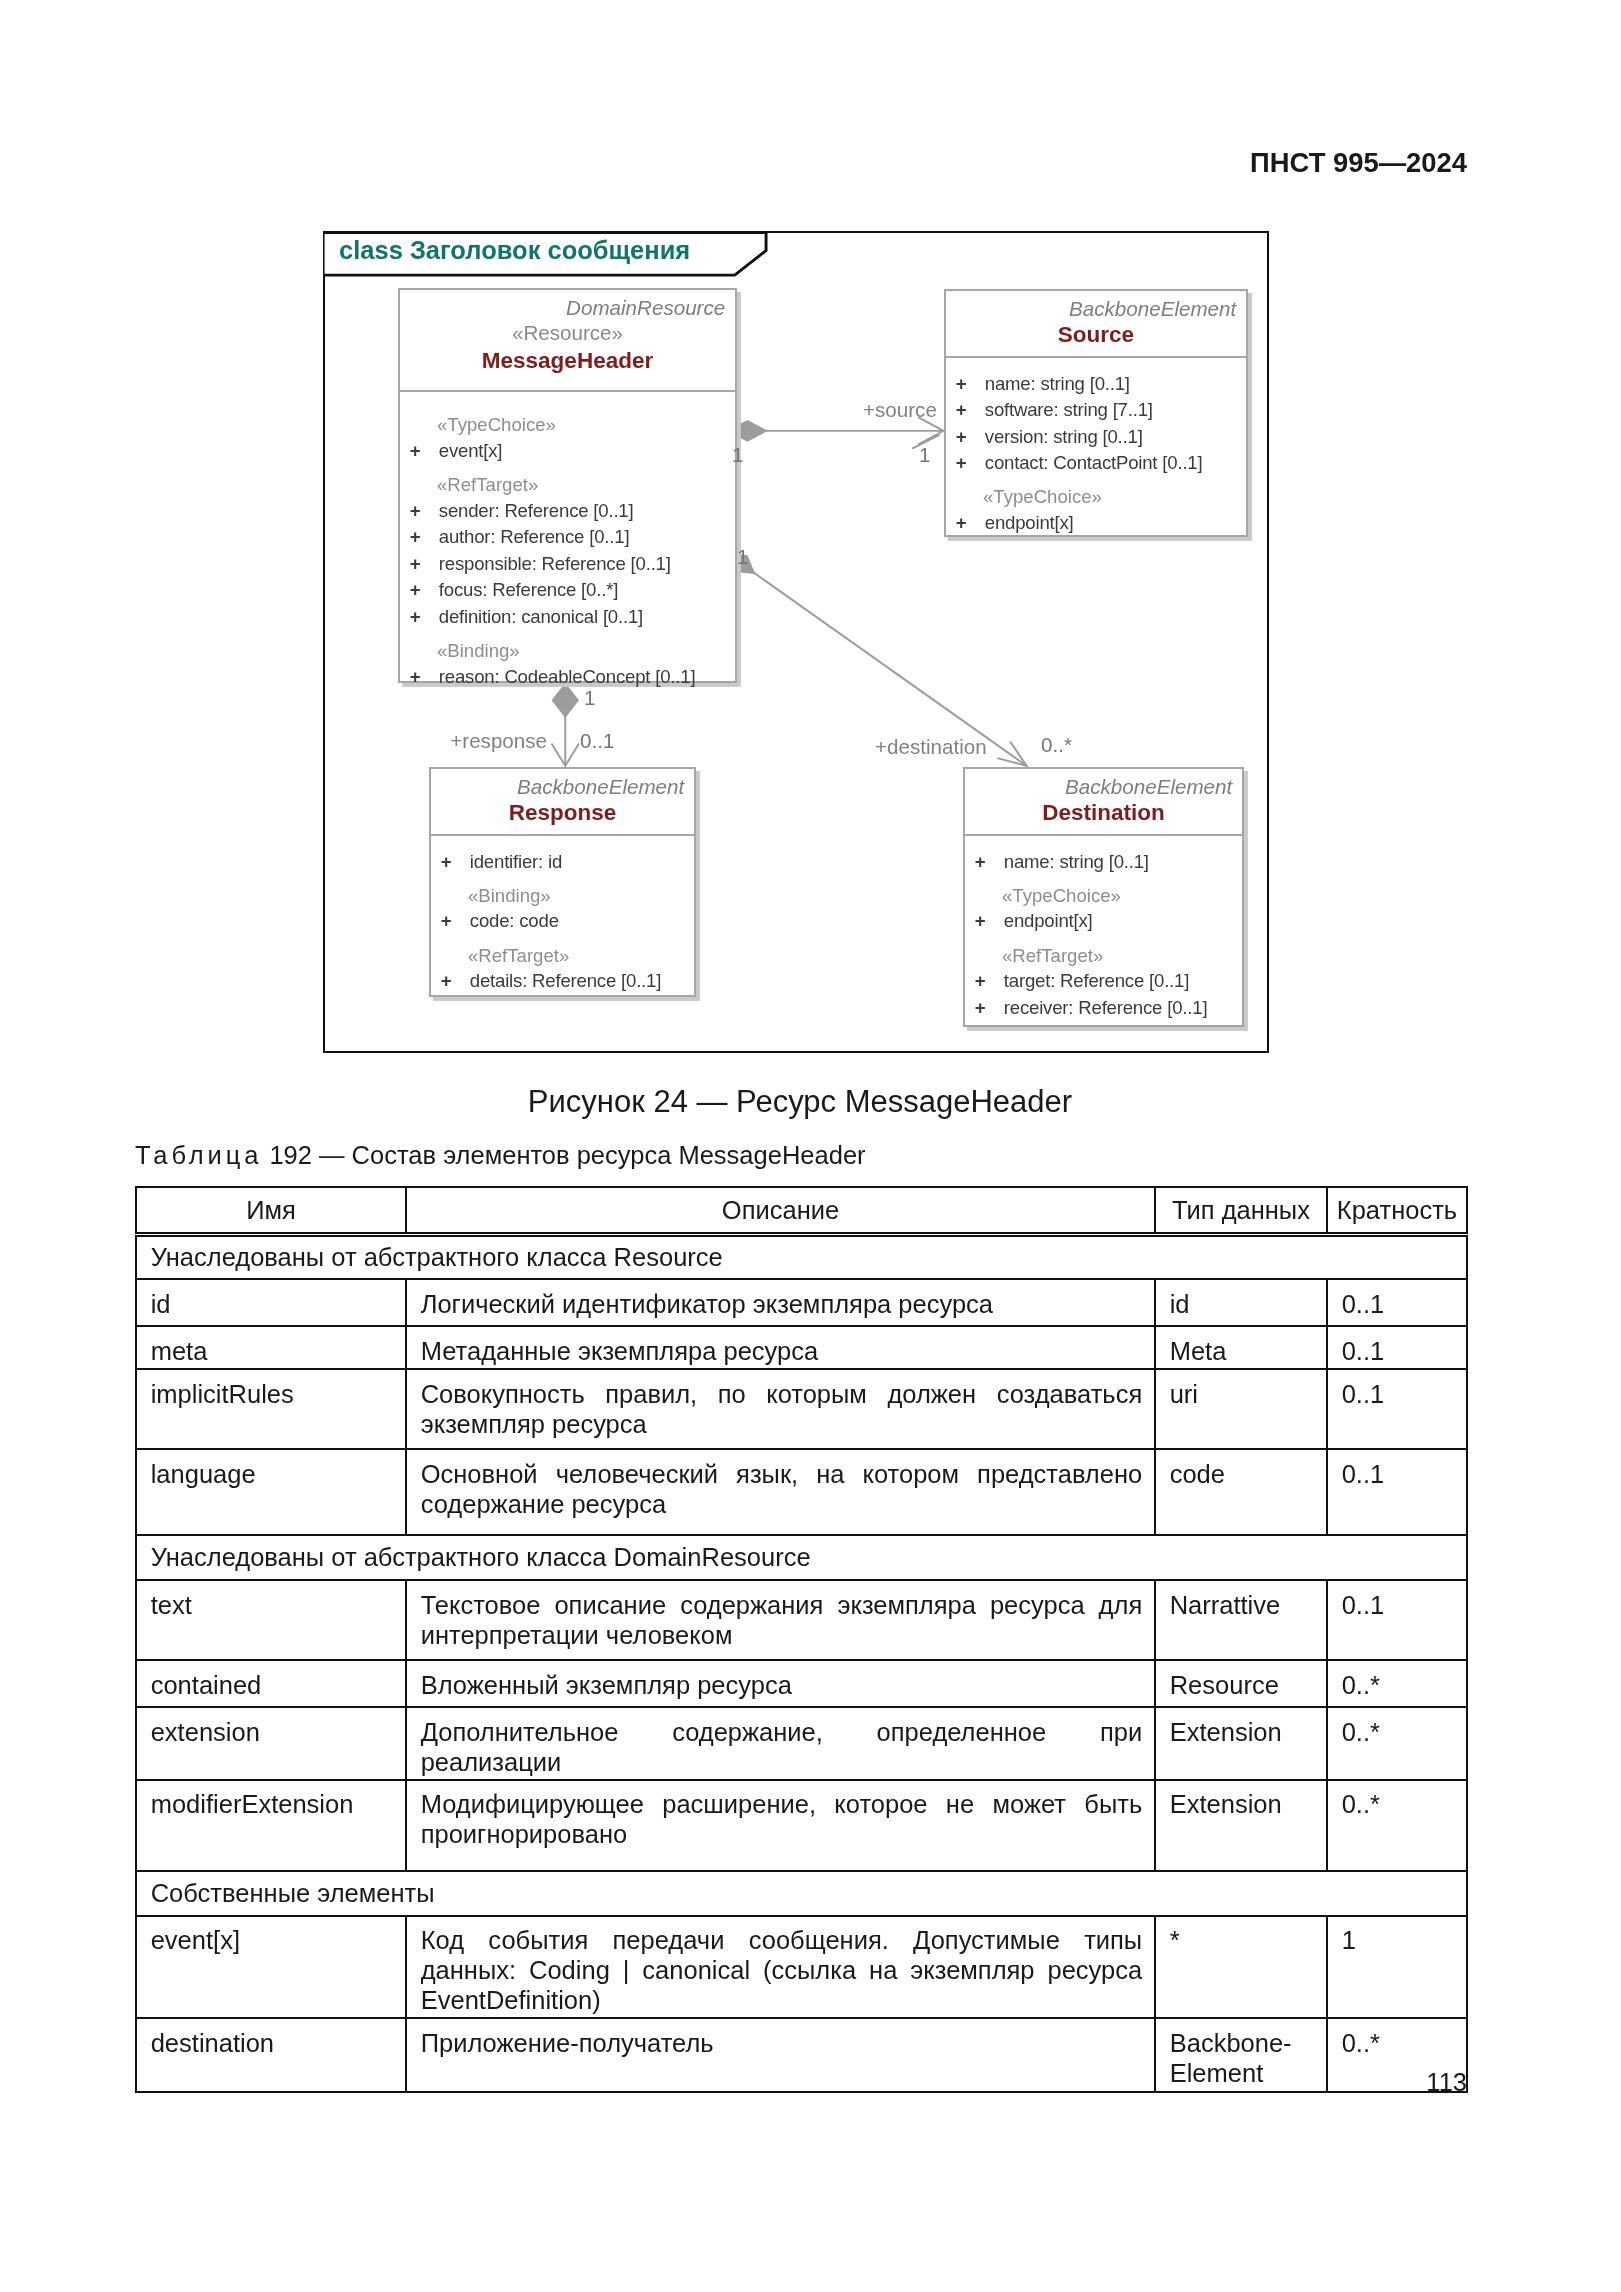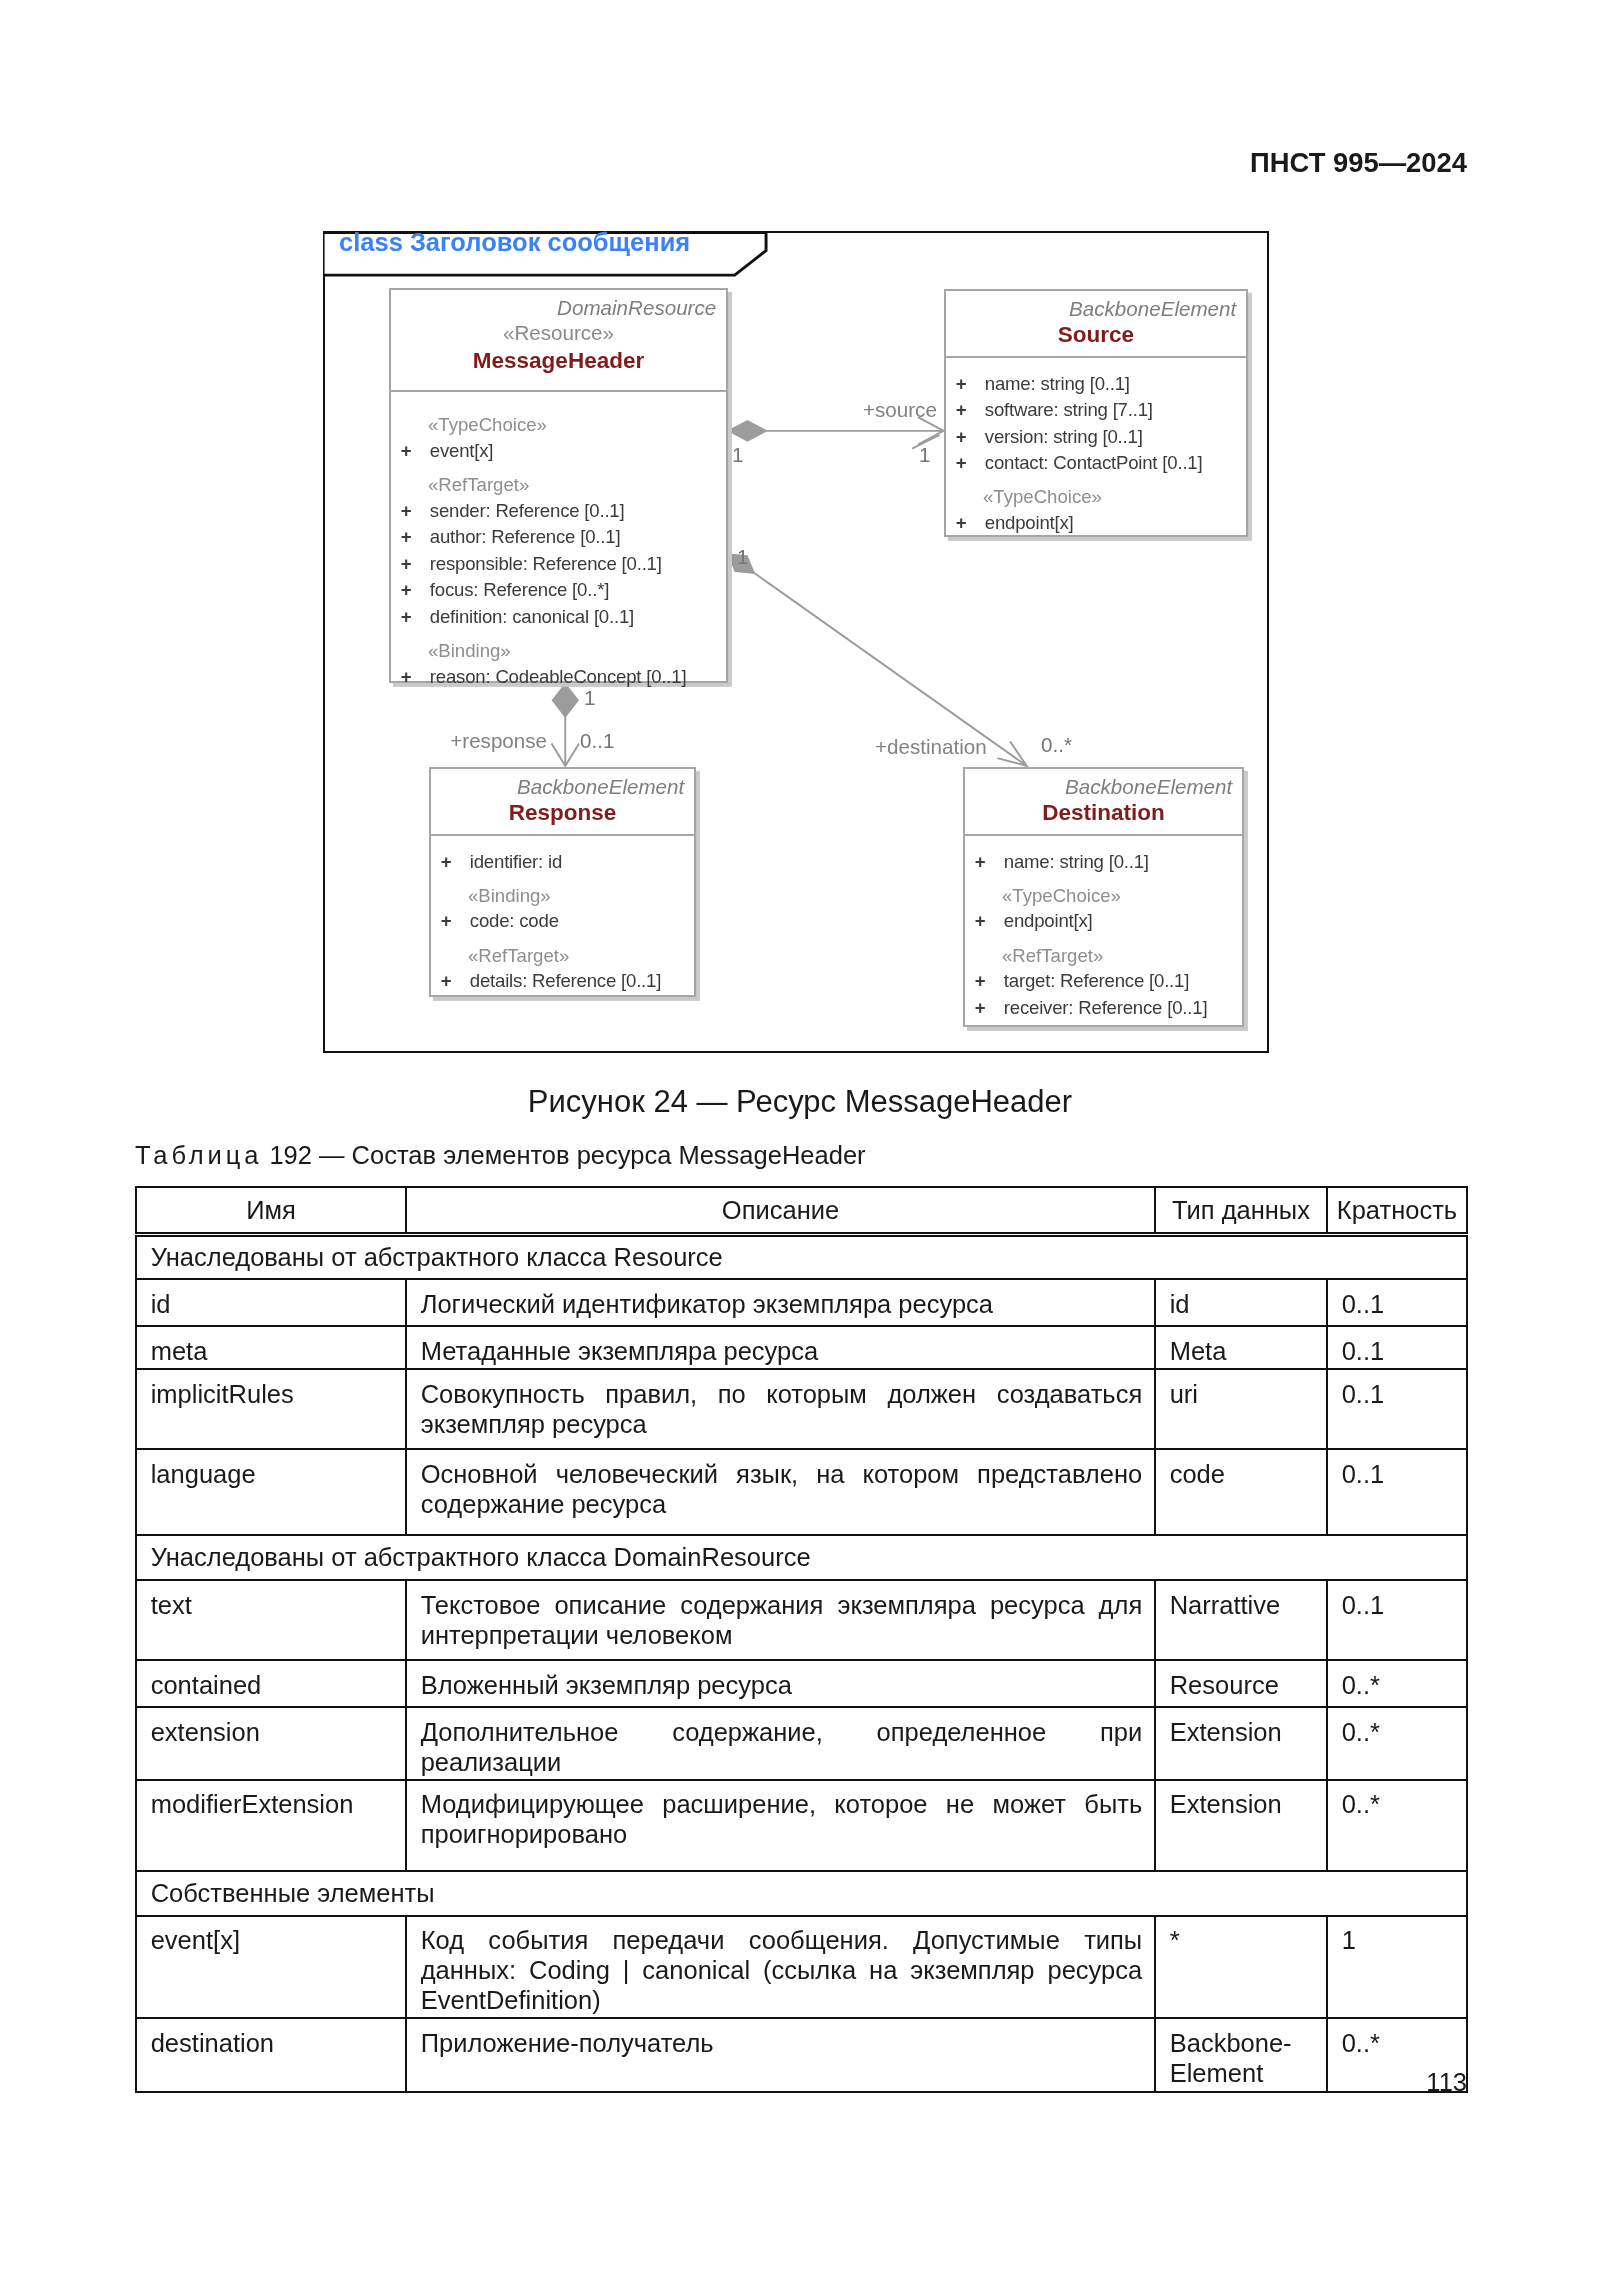--- a/index.html
+++ b/index.html
@@ -6,33 +6,33 @@
   body{font-family:"Liberation Sans", sans-serif; color:#1a1a1a;}
   #page{position:relative;width:1621px;height:2293px;background:#ffffff;overflow:hidden;}
 
   
   .std-ref{position:absolute;top:147px;right:154px;font-size:27.4px;font-weight:bold;}
   .page-num{position:absolute;top:2068px;right:154px;font-size:25.5px;}
 
   
   .frame{position:absolute;left:323px;top:231px;width:946px;height:822px;border:2.9px solid #111;background:#fff;box-sizing:border-box;}
   .tabsvg{position:absolute;left:323px;top:231px;}
-  .frame-label{position:absolute;left:339px;top:228px;font-size:25.5px;font-weight:bold;color:#3b82f6;}
+  .frame-label{position:absolute;left:339px;top:236px;font-size:25.5px;font-weight:bold;color:#0f766e;}
 
   
   .ubox{position:absolute;background:#fff;border:2px solid #a6a6a6;box-sizing:border-box;box-shadow:3.9px 3.9px 0 #c9c9c9;}
   .uhead{border-bottom:2px solid #a6a6a6;box-sizing:border-box;padding-top:4.9px;}
   .usuper{font-style:italic;color:#7e7e7e;text-align:right;padding-right:9.8px;font-size:20.6px;line-height:25.5px;}
   .ustereo{color:#8a8a8a;text-align:center;font-size:20.6px;line-height:26.5px;}
   .uname{color:#7f1d1d;font-weight:bold;text-align:center;font-size:22.5px;line-height:28px;}
   .umembers{padding-top:12.7px;}
   .mrow{display:flex;height:26.5px;line-height:26.5px;font-size:18.6px;letter-spacing:-0.2px;color:#3b3b3b;white-space:nowrap;}
   .mrow .plus{width:29px;padding-left:9.8px;font-weight:bold;color:#3b3b3b;}
   .mst{height:25.5px;line-height:25.5px;margin-top:7.8px;padding-left:37px;font-size:18.6px;color:#8e8e8e;white-space:nowrap;}
-  .box-mh{left:389px;top:288px;width:339px;height:395px;}
+  .box-mh{left:398px;top:288px;width:339px;height:395px;}
   .box-mh .uhead{height:102px;}
   .box-src{left:944px;top:289px;width:304px;height:248px;}
   .box-src .uhead{height:67px;}
   .box-resp{left:429px;top:767px;width:267px;height:230px;}
   .box-resp .uhead{height:67px;}
   .box-dest{left:963px;top:767px;width:281px;height:260px;}
   .box-dest .uhead{height:67px;}
 
   
   .clabel{position:absolute;font-size:20.6px;color:#828282;white-space:nowrap;}

